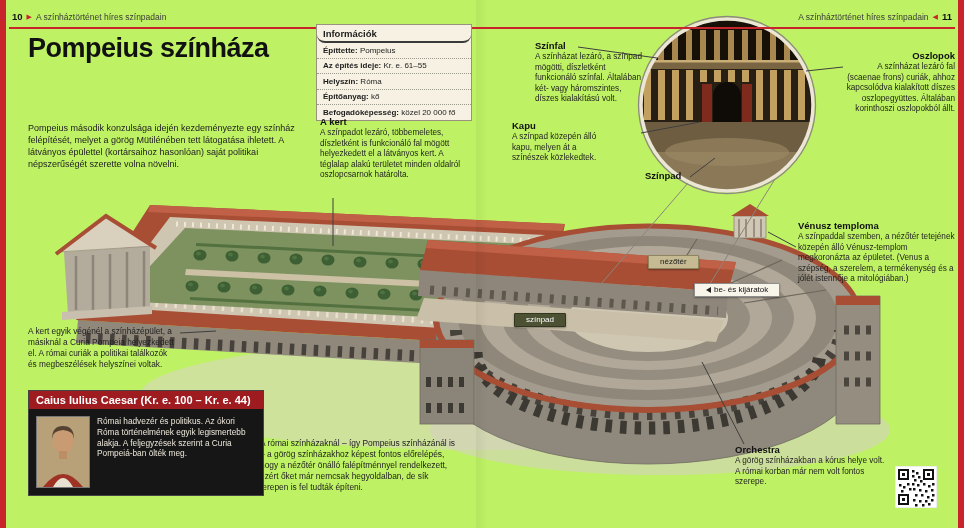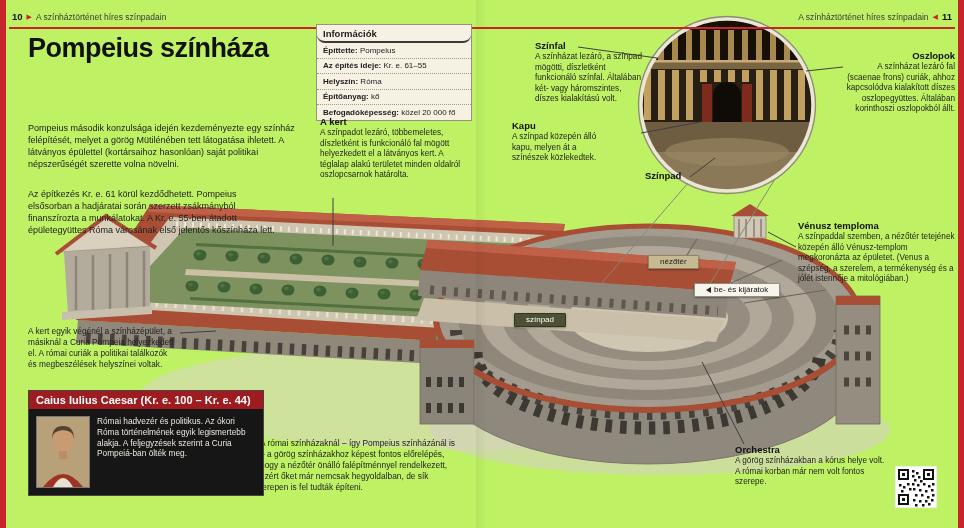--- a/index.html
+++ b/index.html
@@ -210,21 +210,20 @@
   <div class="header hr">
     <span>A színháztörténet híres színpadain</span>
     <span class="tri">◀</span>
     <span class="pagenum">11</span>
   </div>
 
   <div class="title-block">
     <h1>Pompeius színháza</h1>
   </div>
   <p class="para" id="p1">Pompeius második konzulsága idején kezdeményezte egy színház felépítését, melyet a görög Mütilénében tett látogatása ihletett. A látványos épülettel (kortársaihoz hasonlóan) saját politikai népszerűségét szerette volna növelni.</p>
-  <p class="para" id="p2">Az építkezés Kr. e. 61 körül kezdődhetett. Pompeius elsősorban a hadjáratai során szerzett zsákmányból finanszírozta a munkálatokat. A Kr. e. 55-ben átadott épületegyüttes Róma városának első jelentős kőszínháza lett.</p>
   <p class="side-note">A kert egyik végénél a színházépület, a másiknál a Curia Pompeia helyezkedett el. A római curiák a politikai találkozók és megbeszélések helyszínei voltak.</p>
 
   <div class="infobox">
     <div class="ib-title">Információk</div>
     <div class="info-row">
       <span class="lbl">Építtette:</span>
       <span>Pompeius</span>
     </div>
     <div class="info-row">
       <span class="lbl">Az építés ideje:</span>

